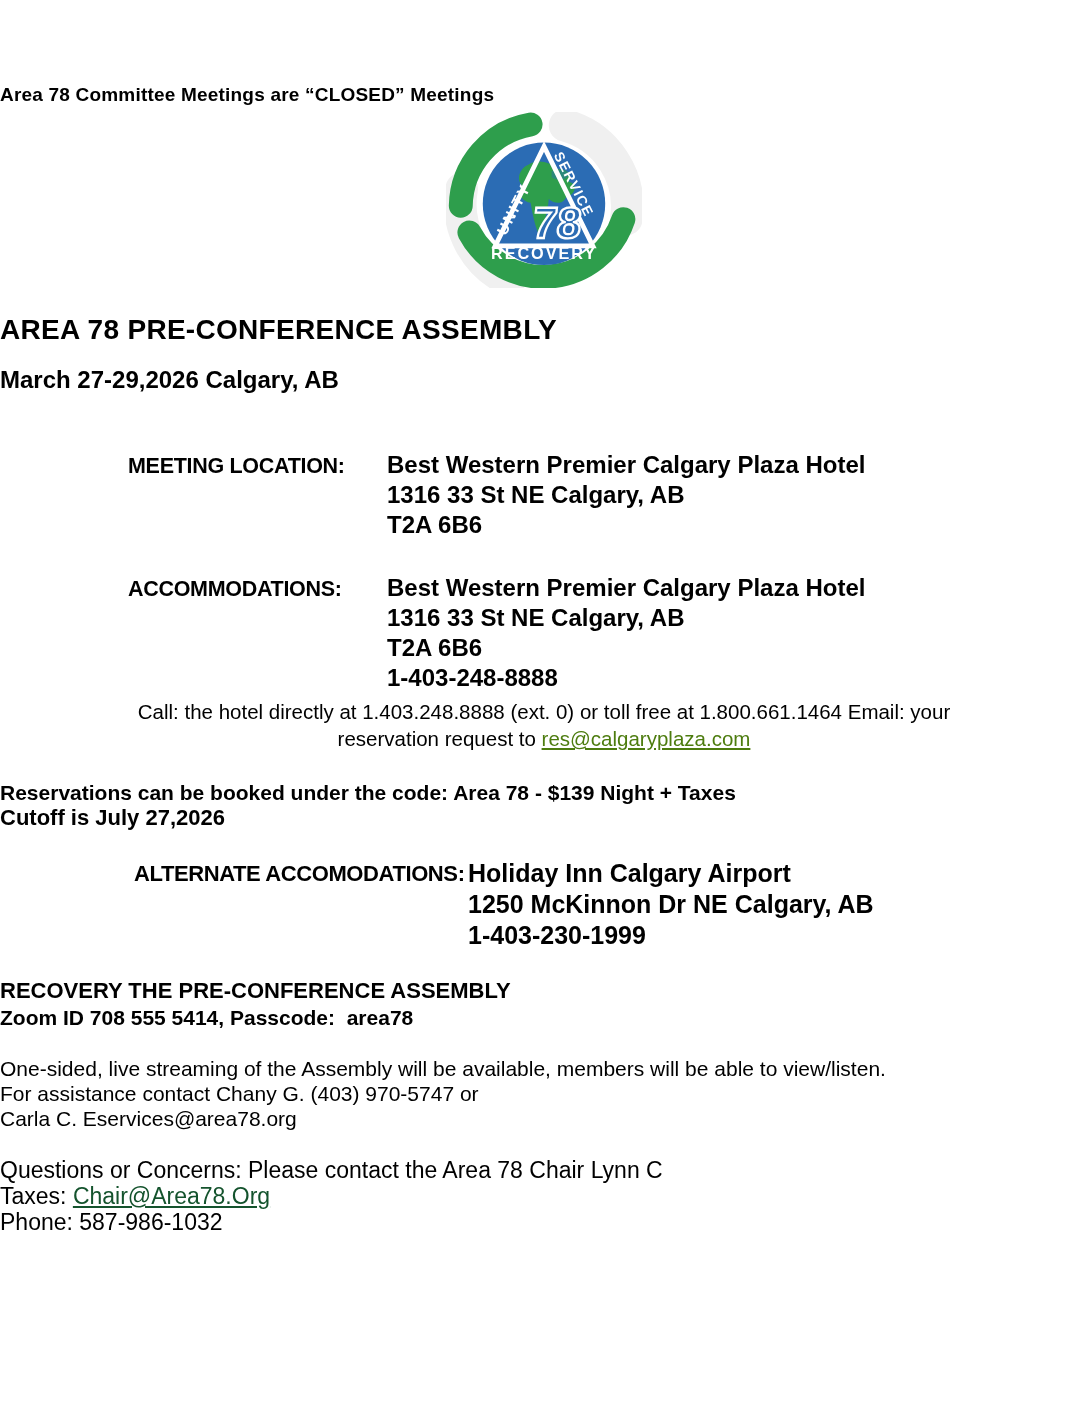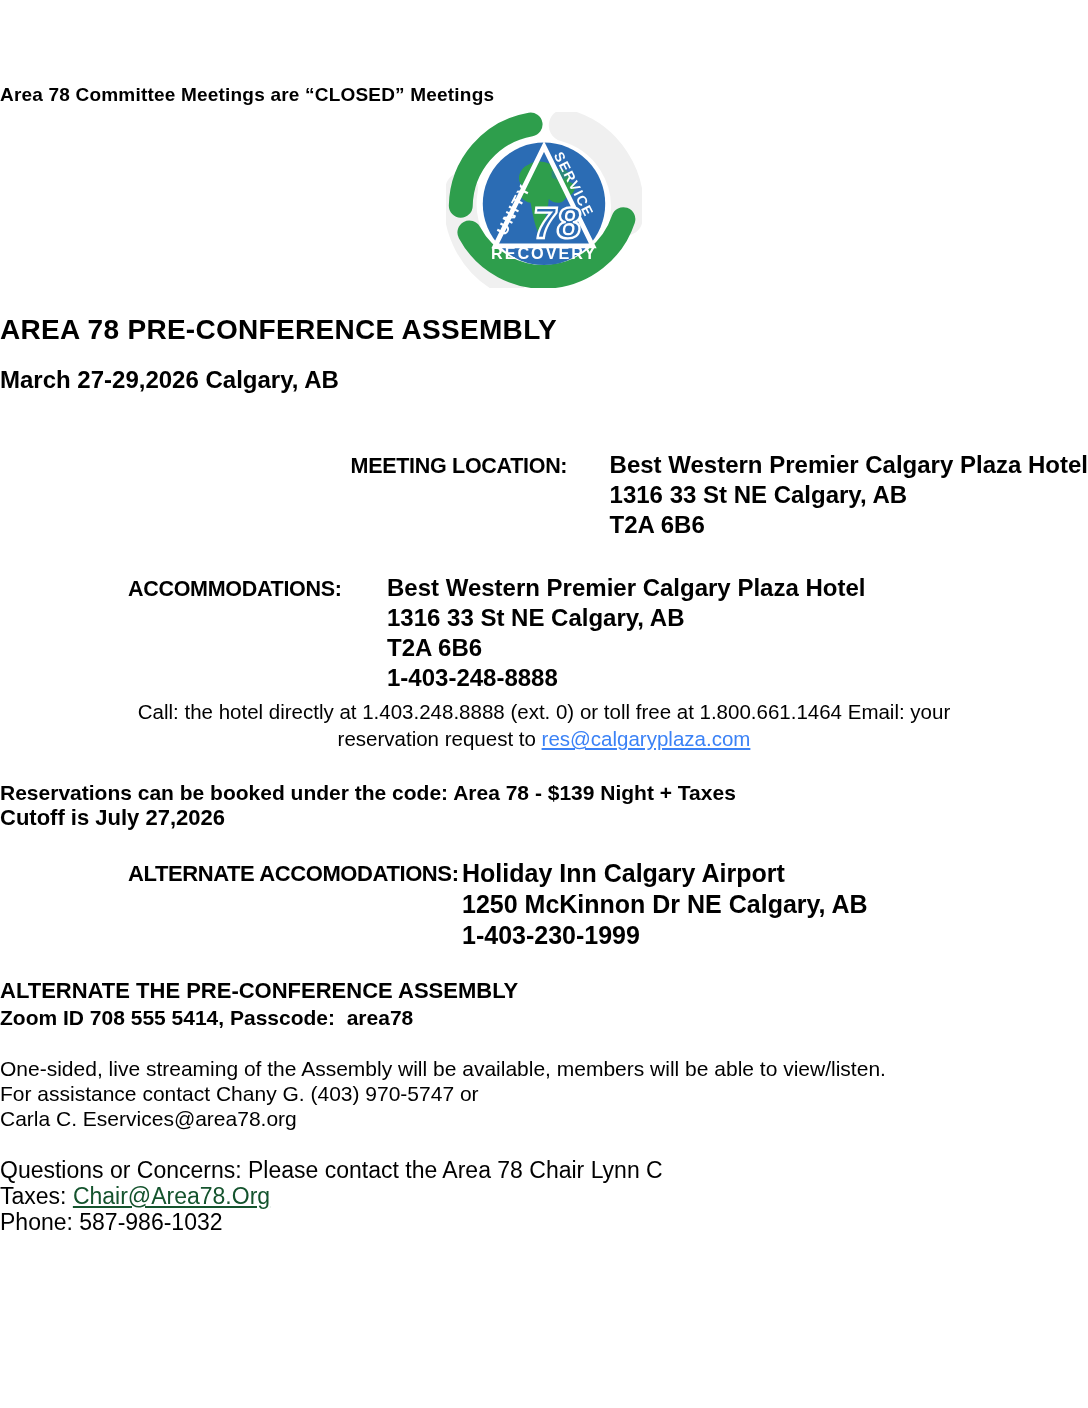--- a/index.html
+++ b/index.html
@@ -15,32 +15,32 @@
   .header-note{font-size:19px;font-weight:bold;letter-spacing:.2px;}
   .logo-wrap{display:flex;justify-content:center;margin-top:6px;}
   .logo-wrap svg{width:196px;height:176px;}
   .title{margin-top:26px;font-size:28px;font-weight:bold;letter-spacing:.3px;}
   .subtitle{margin-top:20px;font-size:24px;font-weight:bold;}
 
   .loc-row{display:flex;padding-left:128px;align-items:flex-start;}
   .loc-label{width:259px;flex:0 0 259px;font-size:21.5px;font-weight:bold;padding-top:4px;letter-spacing:-.3px;}
   .loc-value{font-size:24px;font-weight:bold;line-height:30px;}
 
-  .mt-meeting{margin-top:56px;justify-content:flex-end;}
+  .mt-meeting{margin-top:56px;}
   .mt-accom{margin-top:33px;}
 
   .call-para{margin-top:5px;font-size:20.5px;line-height:27px;width:860px;margin-left:auto;margin-right:auto;text-align:center;}
   a.doclink{text-decoration:underline;cursor:pointer;}
 
   .resv{margin-top:29px;}
   .resv-line1{font-size:21px;font-weight:bold;line-height:24px;}
   .resv-line2{font-size:22px;font-weight:bold;line-height:26px;}
 
   .alt-row{display:flex;padding-left:128px;margin-top:27px;align-items:flex-start;}
-  .alt-label{width:334px;flex:0 0 334px;font-size:22px;font-weight:bold;padding-top:3px;letter-spacing:-.4px;}
+  .alt-label{width:334px;flex:0 0 334px;font-size:22px;font-weight:bold;padding-top:3px;letter-spacing:-.4px;margin-left:6px;}
   .alt-value{font-size:25px;font-weight:bold;line-height:31px;}
 
   .rooms{margin-top:23px;font-size:21px;}
   .streaming-h{margin-top:27px;font-size:22px;font-weight:bold;}
   .zoom-line{margin-top:2px;font-size:21px;font-weight:bold;white-space:pre-wrap;}
 
   .info{margin-top:26px;font-size:21px;line-height:25px;}
   .contact{margin-top:26px;font-size:23px;line-height:26px;}
 </style>
 </head>
@@ -90,39 +90,39 @@
     <div class="loc-label">ACCOMMODATIONS:</div>
     <div class="loc-value">
       <div>Best Western Premier Calgary Plaza Hotel</div>
       <div>1316 33 St NE Calgary, AB</div>
       <div>T2A 6B6</div>
       <div>1-403-248-8888</div>
     </div>
   </div>
 
   <div class="call-para">
-    <span>Call: the hotel directly at 1.403.248.8888 (ext. 0) or toll free at 1.800.661.1464 Email: your reservation request to </span><a class="doclink" id="res-link" style="color: #3b82f6;">res@calgaryplaza.com</a>
+    <span>Call: the hotel directly at 1.403.248.8888 (ext. 0) or toll free at 1.800.661.1464 Email: your reservation request to </span><a class="doclink" id="res-link" style="color: #4d7c0f;">res@calgaryplaza.com</a>
   </div>
 
   <div class="resv center">
     <div class="resv-line1">Reservations can be booked under the code: Area 78 - $139 Night + Taxes</div>
     <div class="resv-line2">Cutoff is July 27,2026</div>
   </div>
 
   <div class="alt-row">
     <div class="alt-label">ALTERNATE ACCOMODATIONS:</div>
     <div class="alt-value">
       <div>Holiday Inn Calgary Airport</div>
       <div>1250 McKinnon Dr NE Calgary, AB</div>
       <div>1-403-230-1999</div>
     </div>
   </div>
 
 
-  <div class="streaming-h center">ALTERNATE THE PRE-CONFERENCE ASSEMBLY</div>
+  <div class="streaming-h center">RECOVERY THE PRE-CONFERENCE ASSEMBLY</div>
   <div class="zoom-line center">Zoom ID 708 555 5414, Passcode:  area78</div>
 
   <div class="info center">
     <div>One-sided, live streaming of the Assembly will be available, members will be able to view/listen.</div>
     <div>For assistance contact Chany G. (403) 970-5747 or</div>
     <div>Carla C. Eservices@area78.org</div>
   </div>
 
   <div class="contact center">
     <div>Questions or Concerns: Please contact the Area 78 Chair Lynn C</div>

